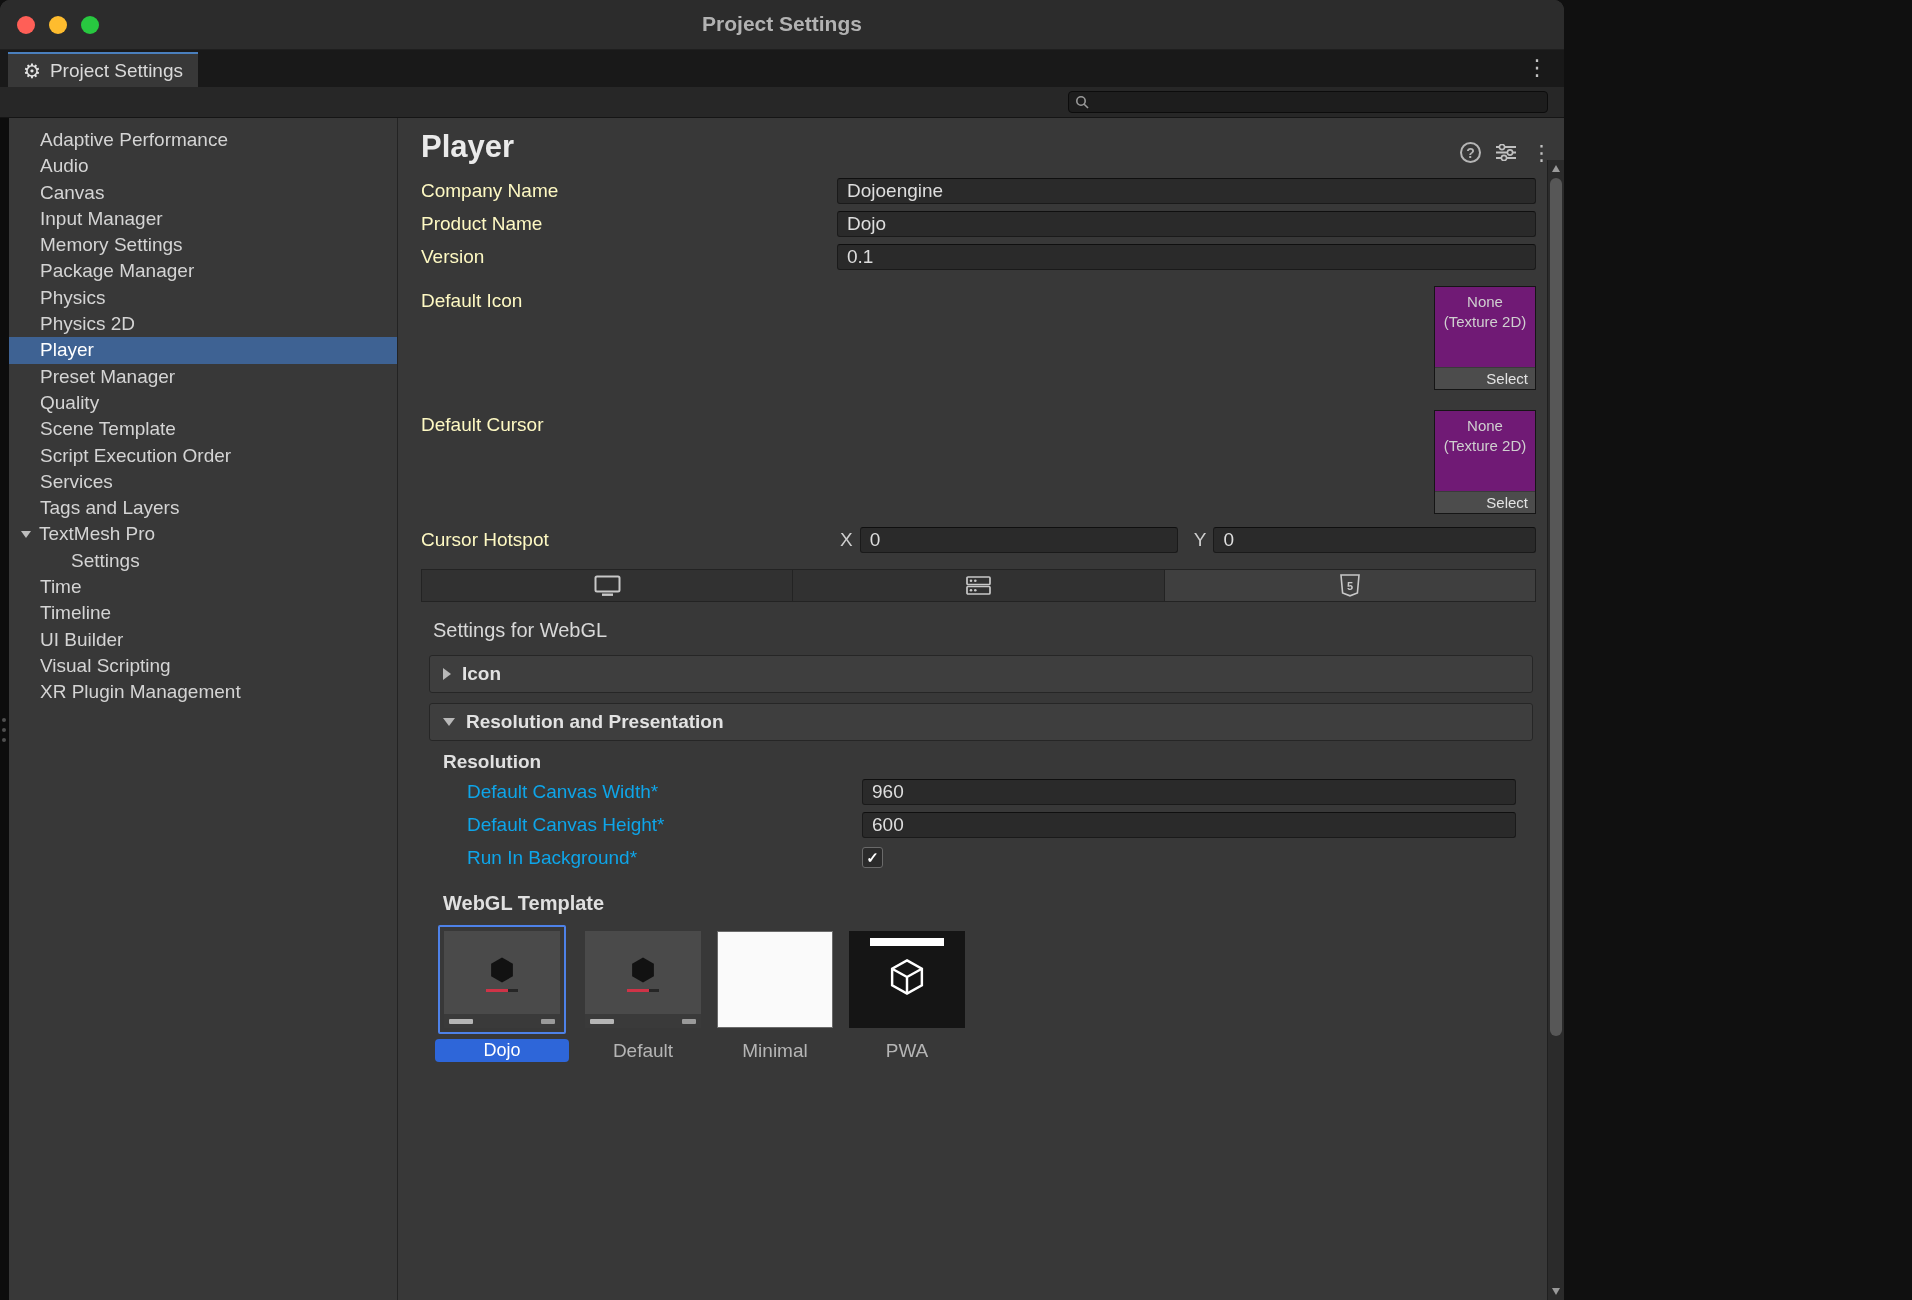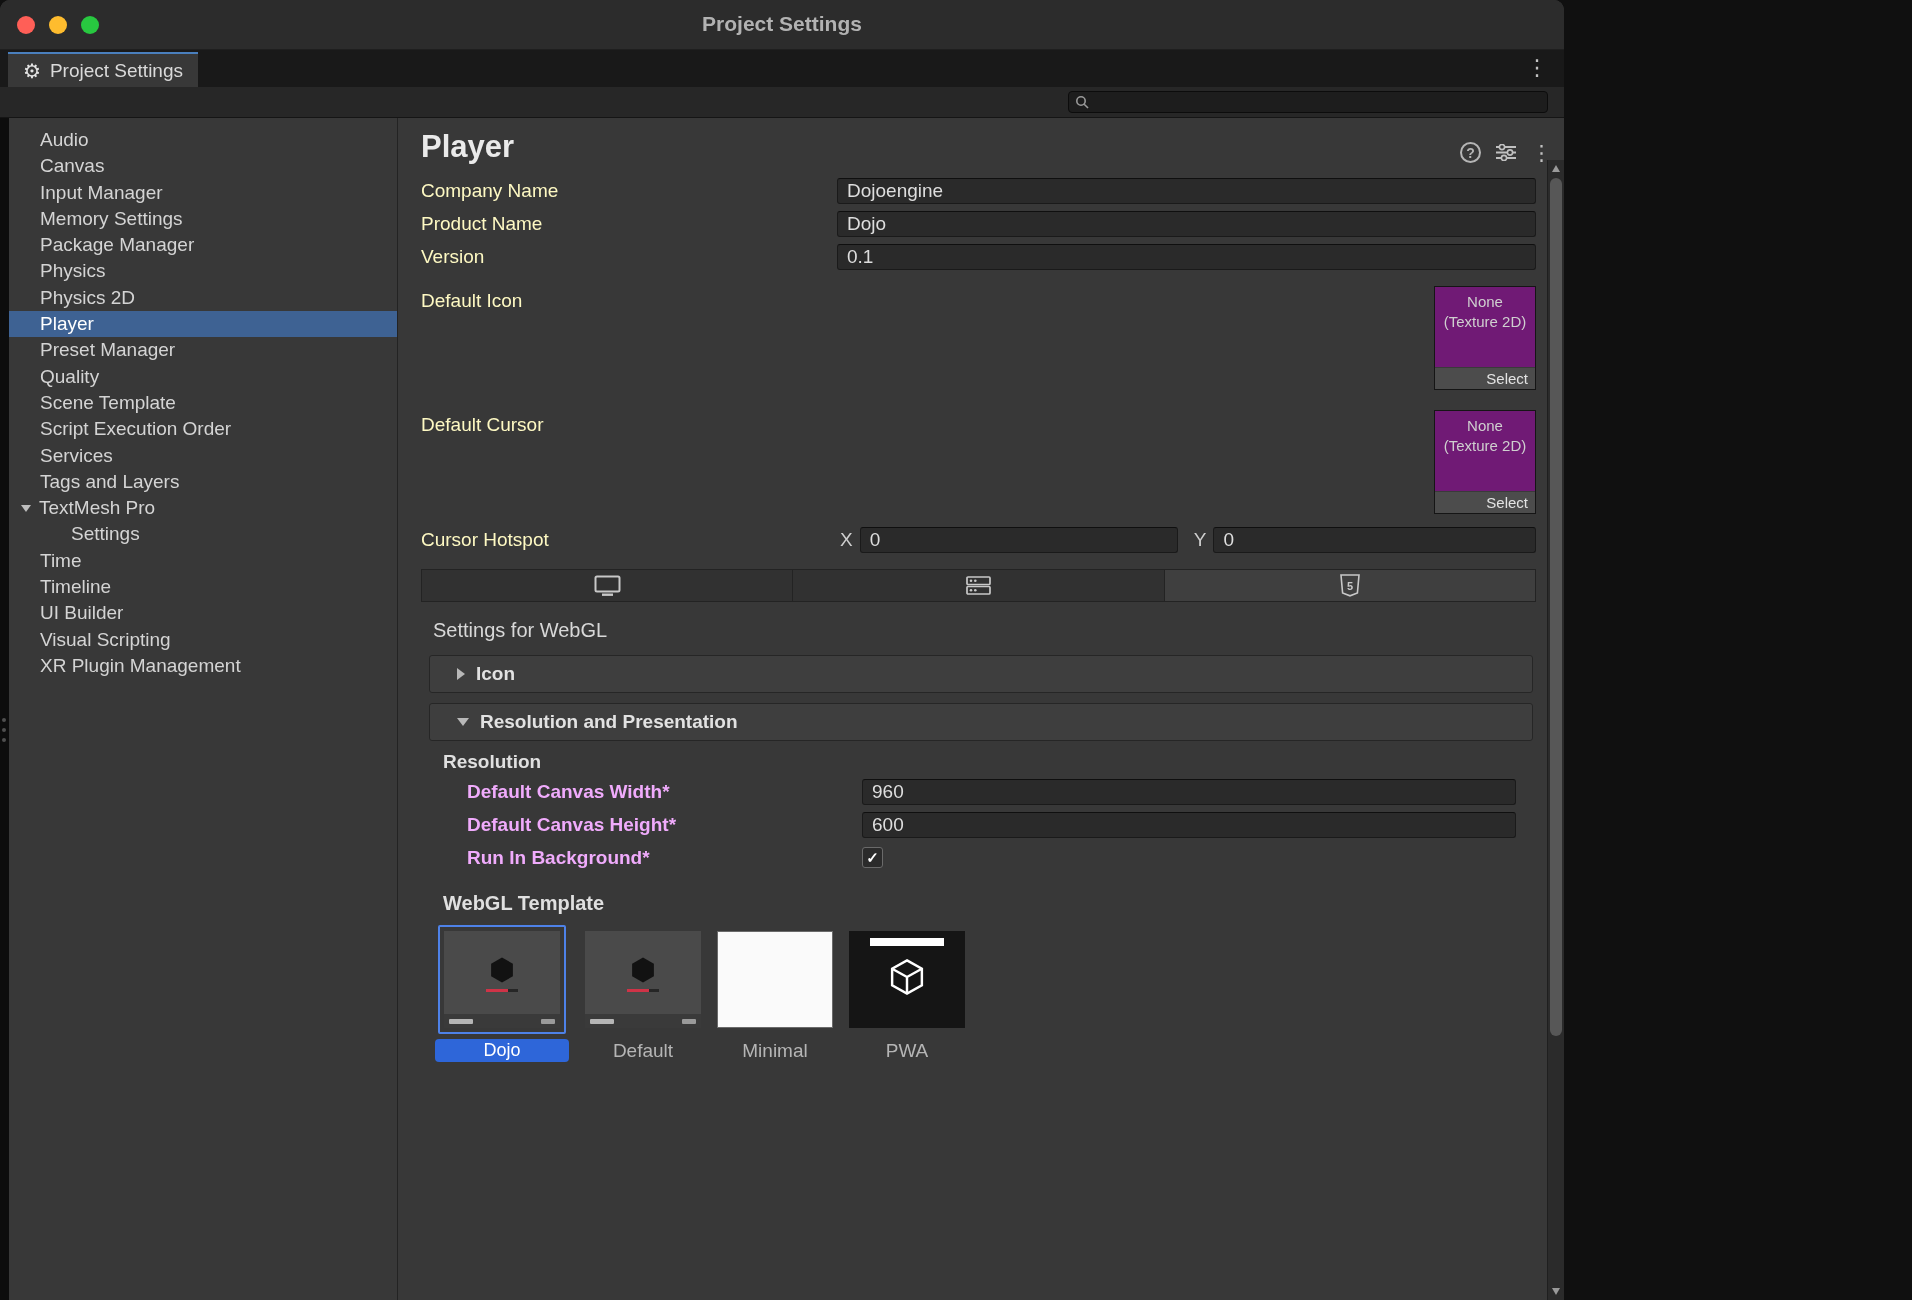--- a/index.html
+++ b/index.html
@@ -66,29 +66,29 @@
   .axis { font-size:19px; color:#cfcfcf; margin:0 7px 0 3px; }
   .axis.y { margin-left:16px; }
   .hx { flex:none; width:318px; }
   
   .plat-tabs { margin-top:13px; height:33px; display:flex; border:1px solid #232323; background:#313131; }
   .plat-tab { flex:1; display:flex; align-items:center; justify-content:center; border-right:1px solid #232323; }
   .plat-tab:last-child { border-right:none; }
   .plat-tab.sel { background:#3f3f3f; }
   .settings-for { margin:17px 0 0 12px; font-size:20px; color:#d8d8d8; }
   
-  .foldout { margin:13px 3px 0 8px; height:38px; background:#3e3e3e; border:1px solid #262626; border-radius:3px; display:flex; align-items:center; padding-left:27px; gap:11px; }
+  .foldout { margin:13px 3px 0 8px; height:38px; background:#3e3e3e; border:1px solid #262626; border-radius:3px; display:flex; align-items:center; padding-left:13px; gap:11px; }
   .foldout.second { margin-top:10px; }
   .foldout-title { font-size:19px; font-weight:bold; color:#e2e2e2; }
   .caret-right { width:0; height:0; border-top:6px solid transparent; border-bottom:6px solid transparent; border-left:8px solid #b8b8b8; }
   .caret-down2 { width:0; height:0; border-left:6px solid transparent; border-right:6px solid transparent; border-top:8px solid #b8b8b8; }
   .subheader { margin:10px 0 2px 22px; font-size:19px; font-weight:bold; color:#e0e0e0; }
   .subheader.big { font-size:20px; margin-top:18px; }
   .sub-row { display:flex; align-items:center; height:33px; padding-left:46px; }
-  .sublbl { width:395px; flex:none; font-size:19px; color:#f0abfc;font-weight:bold; }
+  .sublbl { width:395px; flex:none; font-size:19px; color:#0ea5e9; }
   .sub-row .field { margin-right:20px; }
   .checkbox { width:21px; height:21px; background:#2b2b2b; border:1px solid #6a6a6a; border-radius:3px; display:flex; align-items:center; justify-content:center; }
   .check { color:#ffffff; font-size:15px; font-weight:bold; line-height:1; }
   
   .templates { display:flex; align-items:flex-start; gap:16px; margin:10px 0 0 14px; }
   .tpl { display:flex; flex-direction:column; align-items:center; }
   .thumb-frame { padding:6px 0; }
   .tpl.selected .thumb-frame { border:2px solid #4e82e8; border-radius:2px; padding:4px; }
   .thumb { width:116px; height:97px; position:relative; }
   .unity-thumb { background:#4a4a4a; display:flex; flex-direction:column; align-items:center; justify-content:center; }
@@ -145,20 +145,21 @@
 
     <div class="edge">
       <div class="grip">
           <i></i>
           <i></i>
           <i></i>
         </div>
     </div>
 
     <div class="sidebar">
+      <div class="side-item">Adaptive Performance</div>
       <div class="side-item">Audio</div>
       <div class="side-item">Canvas</div>
       <div class="side-item">Input Manager</div>
       <div class="side-item">Memory Settings</div>
       <div class="side-item">Package Manager</div>
       <div class="side-item">Physics</div>
       <div class="side-item">Physics 2D</div>
       <div class="side-item sel">Player</div>
       <div class="side-item">Preset Manager</div>
       <div class="side-item">Quality</div>

